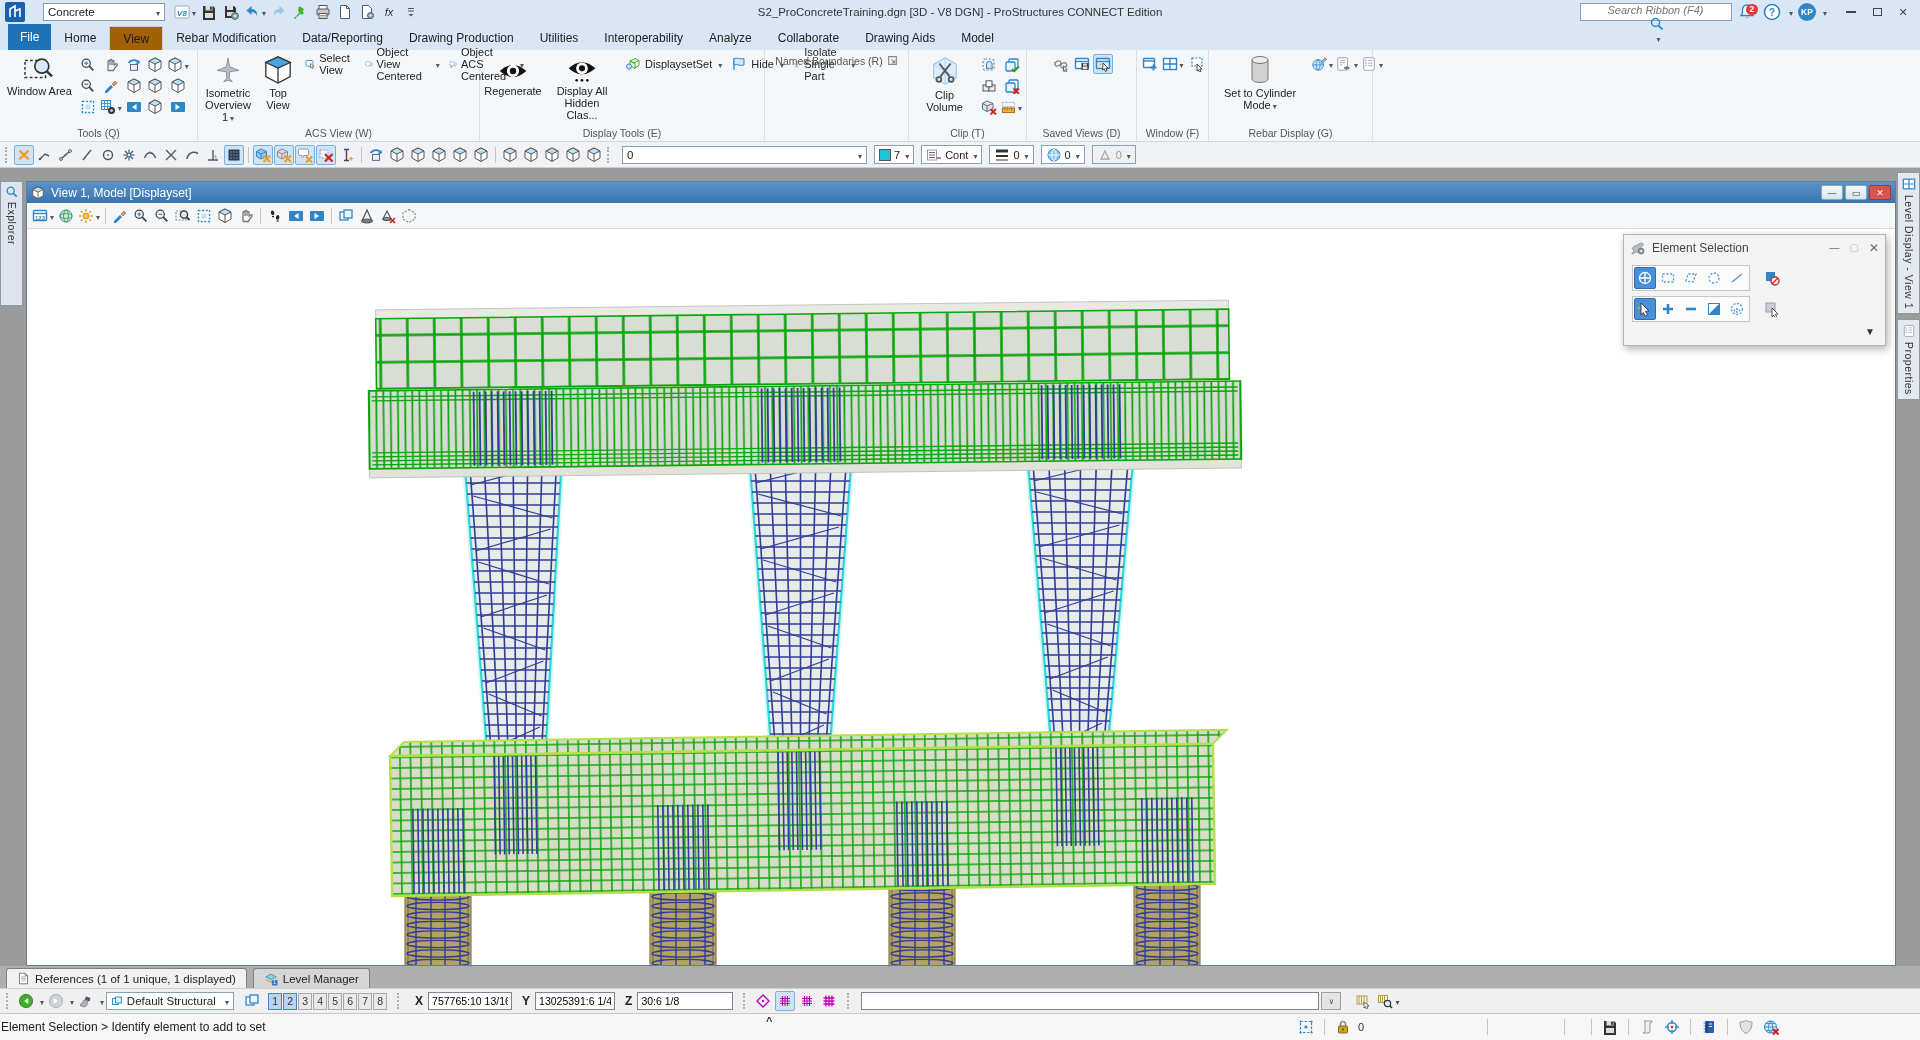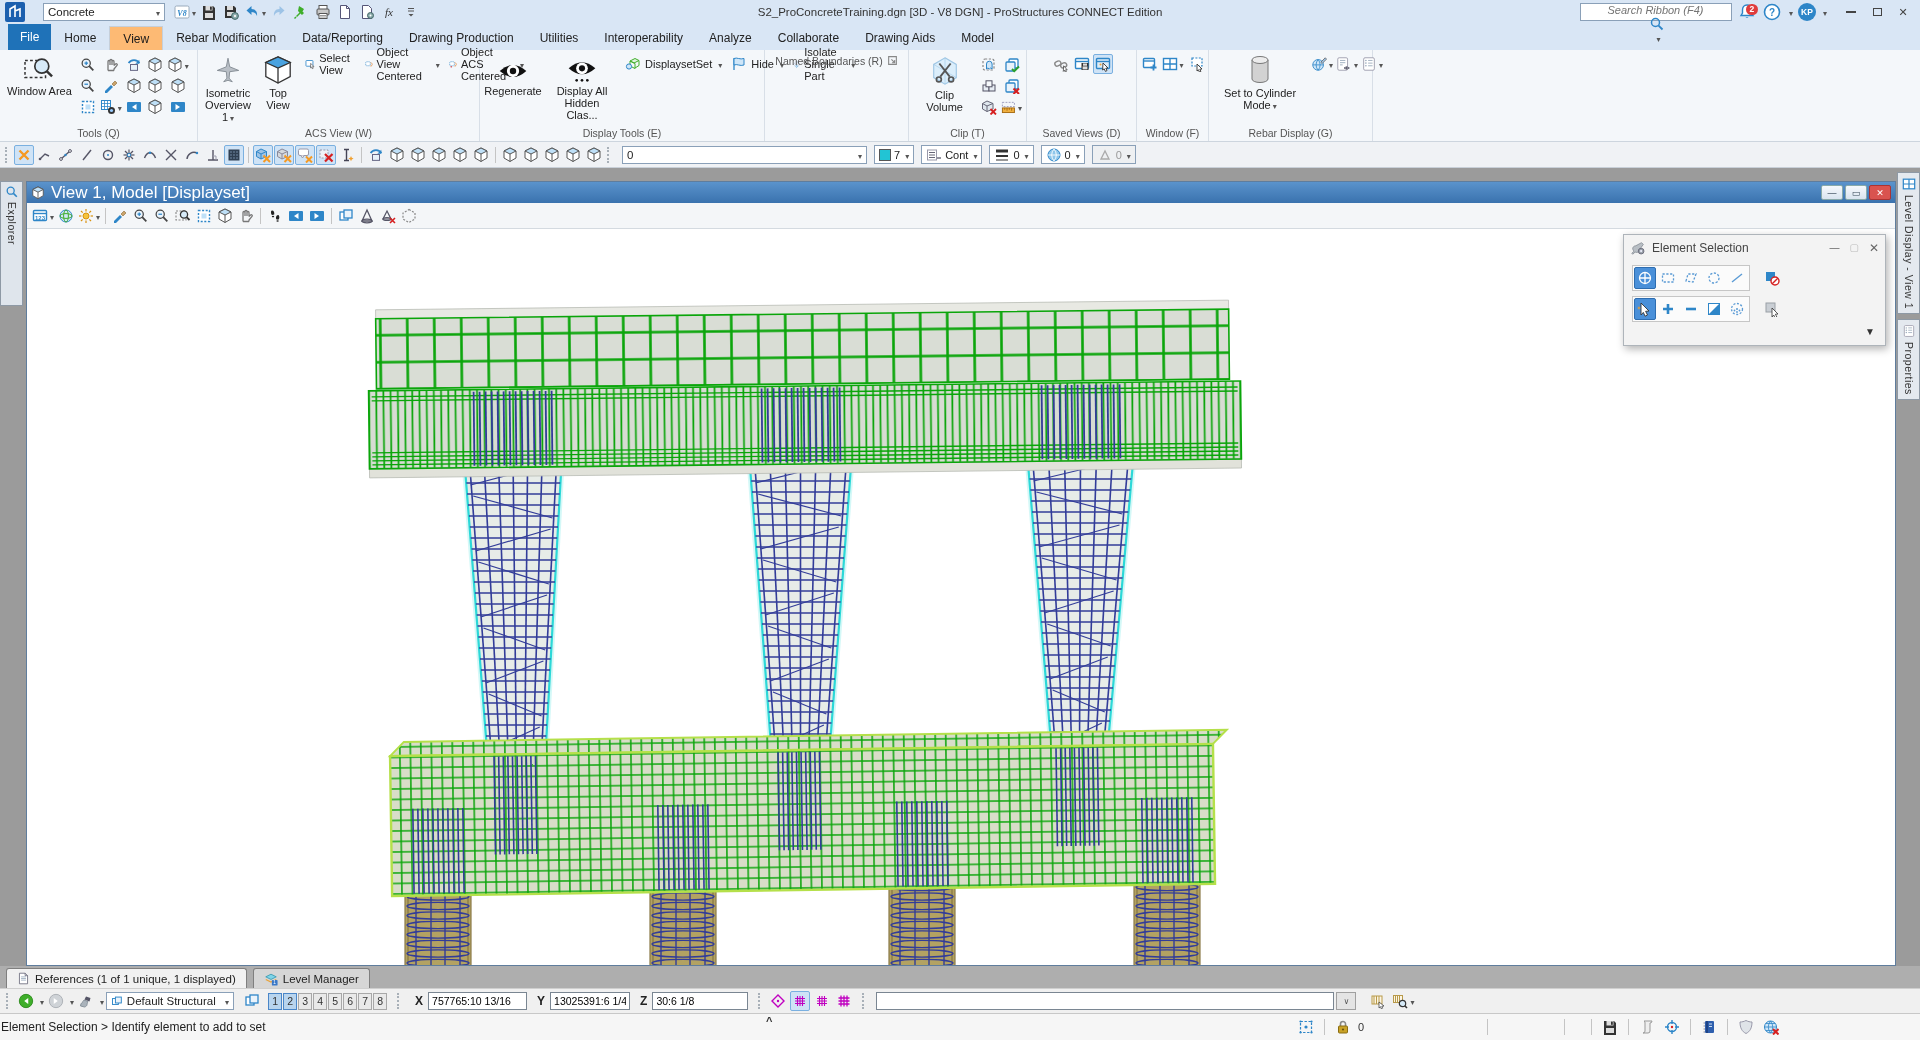--- a/index.html
+++ b/index.html
@@ -6,21 +6,21 @@
   html,body { width:1920px; height:1040px; overflow:hidden; }
   body { font-family:"Liberation Sans","DejaVu Sans",sans-serif; font-size:11px; color:#222; background:#9b9b9b; }
   .app { width:1920px; height:1040px; display:flex; flex-direction:column;}
 
   
   .titlebar { height:24px; background:#d9e6f5; display:flex; align-items:center; padding:0 2px; position:relative; flex:0 0 auto;}
   .appbtn { width:26px; height:22px; display:flex; align-items:center; justify-content:center; }
   .combo { background:#fff; border:1px solid #8aa0b8; height:18px; display:inline-flex; align-items:center; padding:0 4px; gap:4px; font-size:11.5px;}
   .combo .dd { margin-left:auto; }
   .workflow { width:122px; margin-left:15px; }
-  .qat { display:flex; align-items:center; gap:2px; margin-left:8px;font-family:Liberation Serif, serif; }
+  .qat { display:flex; align-items:center; gap:2px; margin-left:8px; }
   .tbtn { display:inline-flex; align-items:center; justify-content:center; min-width:20px; height:20px; border:1px solid transparent; border-radius:2px; cursor:default;}
   .tbtn.active { background:#cfe3f6; border-color:#7ab0e0; }
   .ic { width:16px; height:16px; display:inline-block; }
   .ic svg { width:100%; height:100%; display:block; }
   .dd::after { content:"▾"; font-size:8px; color:#555; margin-left:2px; }
   .doc-title { position:absolute; left:50%; transform:translateX(-50%); top:0; height:24px; line-height:24px; font-size:11.5px; color:#333; white-space:nowrap;}
   .tb-right { margin-left:auto; display:flex; align-items:center; gap:5px; padding-right:2px;}
   .searchbox { width:152px; height:18px; background:#fff; border:1px solid #8aa0b8; display:flex; align-items:center; padding:0 2px 0 5px;flex-direction:column; }
   .searchbox input { border:none; outline:none; flex:1; width:100px; font-size:11px; font-style:italic; color:#555; background:transparent; font-family:inherit;}
   .bellwrap { position:relative; width:20px; height:20px; }
@@ -28,21 +28,21 @@
   .avatar { width:18px; height:18px; border-radius:50%; background:#2e86c8; color:#fff; font-size:8.5px; font-weight:bold; display:flex; align-items:center; justify-content:center;}
   .winbtns { display:flex; align-items:center; margin-left:6px;}
   .wbtn { width:26px; height:20px; display:flex; align-items:center; justify-content:center; color:#444; font-size:11px;}
   .wbtn .bar { width:10px; height:0; border-top:2px solid #444; display:block;}
   .wbtn .box { width:9px; height:8px; border:1.5px solid #444; display:block;}
 
   
   .tabsrow { height:26px; background:#d9e6f5; display:flex; align-items:flex-end; padding-left:8px; flex:0 0 auto;}
   .tab { height:24px; line-height:24px; padding:0 13px; font-size:12px; color:#222; cursor:default;}
   .tab.primary { background:#1f72b8; color:#fff; height:26px; line-height:26px; padding:0 12px;}
-  .tab.active { background:#fdba74; border:1px solid #c5cfda; border-bottom:none; color:#1a1a1a;}
+  .tab.active { background:#a16207; border:1px solid #c5cfda; border-bottom:none; color:#1a1a1a;}
 
   
   .ribbon { height:92px; background:#f4f7fa; display:flex; align-items:stretch; border-bottom:1px solid #cdd5de; flex:0 0 auto;}
   .rgroup { display:flex; flex-direction:column; border-right:1px solid #d8dfe7; padding:2px 3px 0;}
   .rcontent { flex:1; display:flex; align-items:flex-start; gap:2px;}
   .glabel { height:17px; font-size:10.5px; color:#555; display:flex; align-items:center; justify-content:center; gap:4px;}
   .rbig { display:flex; flex-direction:column; align-items:center; min-width:54px; padding:2px 3px; height:68px; text-align:center; line-height:1.1; border:1px solid transparent; border-radius:2px;}
   .rbig .ic { width:30px; height:30px; margin-bottom:2px;}
   .rbig .lbl { font-size:11px; color:#222;}
   .rstack { display:flex; flex-direction:row; justify-content:flex-start; gap:1px; padding-top:2px;}
@@ -60,21 +60,21 @@
   .attrcombo { margin-left:6px; display:inline-flex; align-items:center; gap:3px; background:#fff; border:1px solid #8aa0b8; height:19px; padding:0 4px; font-size:11px;}
   .attrcombo.dis { color:#999; background:#eef0f2;}
   .swatch { width:12px; height:12px; background:#22c4d4; border:1px solid #555; display:inline-block;}
 
   
   .main { flex:1 1 auto; position:relative; background:#9b9b9b; overflow:hidden;}
   .explorer-tab { position:absolute; left:0; top:13px; width:23px; height:125px; background:#dfe5ec; border:1px solid #8e99a5; display:flex; flex-direction:column; align-items:center; padding-top:3px; gap:3px;}
   .vtext { writing-mode:vertical-rl; font-size:10.5px; color:#333; letter-spacing:.5px;}
   .viewwin { position:absolute; left:26px; top:13px; right:24px; bottom:0; display:flex; flex-direction:column; border:1px solid #5f7d9d; background:#fff;}
   .viewtitle { height:21px; background:linear-gradient(#5a93cc,#3a72ae); display:flex; align-items:center; color:#fff; padding:0 4px; gap:6px; flex:0 0 auto;}
-  .viewtitle .t { font-size:17px;text-align:center; }
+  .viewtitle .t { font-size:12px;text-align:center; }
   .vwbtns { margin-left:auto; display:flex; gap:2px;}
   .vwb { width:22px; height:15px; background:linear-gradient(#f6f9fc,#d9e4ef); border:1px solid #8aa; border-radius:2px; display:flex; align-items:center; justify-content:center; color:#345; font-size:9px;}
   .vwb.close { background:#d9534f; border-color:#a33; color:#fff;}
   .viewtools { height:26px; background:#f4f6f8; border-bottom:1px solid #d4dae0; display:flex; align-items:center; padding:0 4px; gap:1px; flex:0 0 auto;}
   .viewport { flex:1; position:relative; background:#fff; overflow:hidden;}
   .viewport svg { position:absolute; left:0; top:0;}
 
   .rtabs { position:absolute; right:0; top:4px; width:23px; display:flex; flex-direction:column; gap:5px;}
   .rtab { background:#e4e9ef; border:1px solid #8e99a5; display:flex; flex-direction:column; align-items:center; padding:4px 0; gap:4px;}
 
@@ -1874,21 +1874,21 @@
         <div class="vn active">2</div>
         <div class="vn">3</div>
         <div class="vn">4</div>
         <div class="vn">5</div>
         <div class="vn">6</div>
         <div class="vn">7</div>
         <div class="vn">8</div>
       </div>
     <span class="grip" style="margin-left:8px"></span>
     <span class="coordlbl">X</span>
-    <input class="kinput" style="width: 99px;" value="757765:10 13/16">
+    <input class="kinput" style="width: 84px;" value="757765:10 13/16">
     <span class="coordlbl">Y</span>
     <input class="kinput" style="width: 80px;" value="13025391:6 1/4">
     <span class="coordlbl">Z</span>
     <input class="kinput" style="width: 96px;" value="30:6 1/8">
     <span class="grip" style="margin-left:8px"></span>
     <span id="acsrow" style="display:flex;align-items:center;gap:2px">
         <span class="tbtn">
           <span class="ic">
             <svg viewBox="0 0 16 16">
               <path d="M8 2 14 8 8 14 2 8z" fill="none" stroke="#c000c0" stroke-width="1.4"></path>

